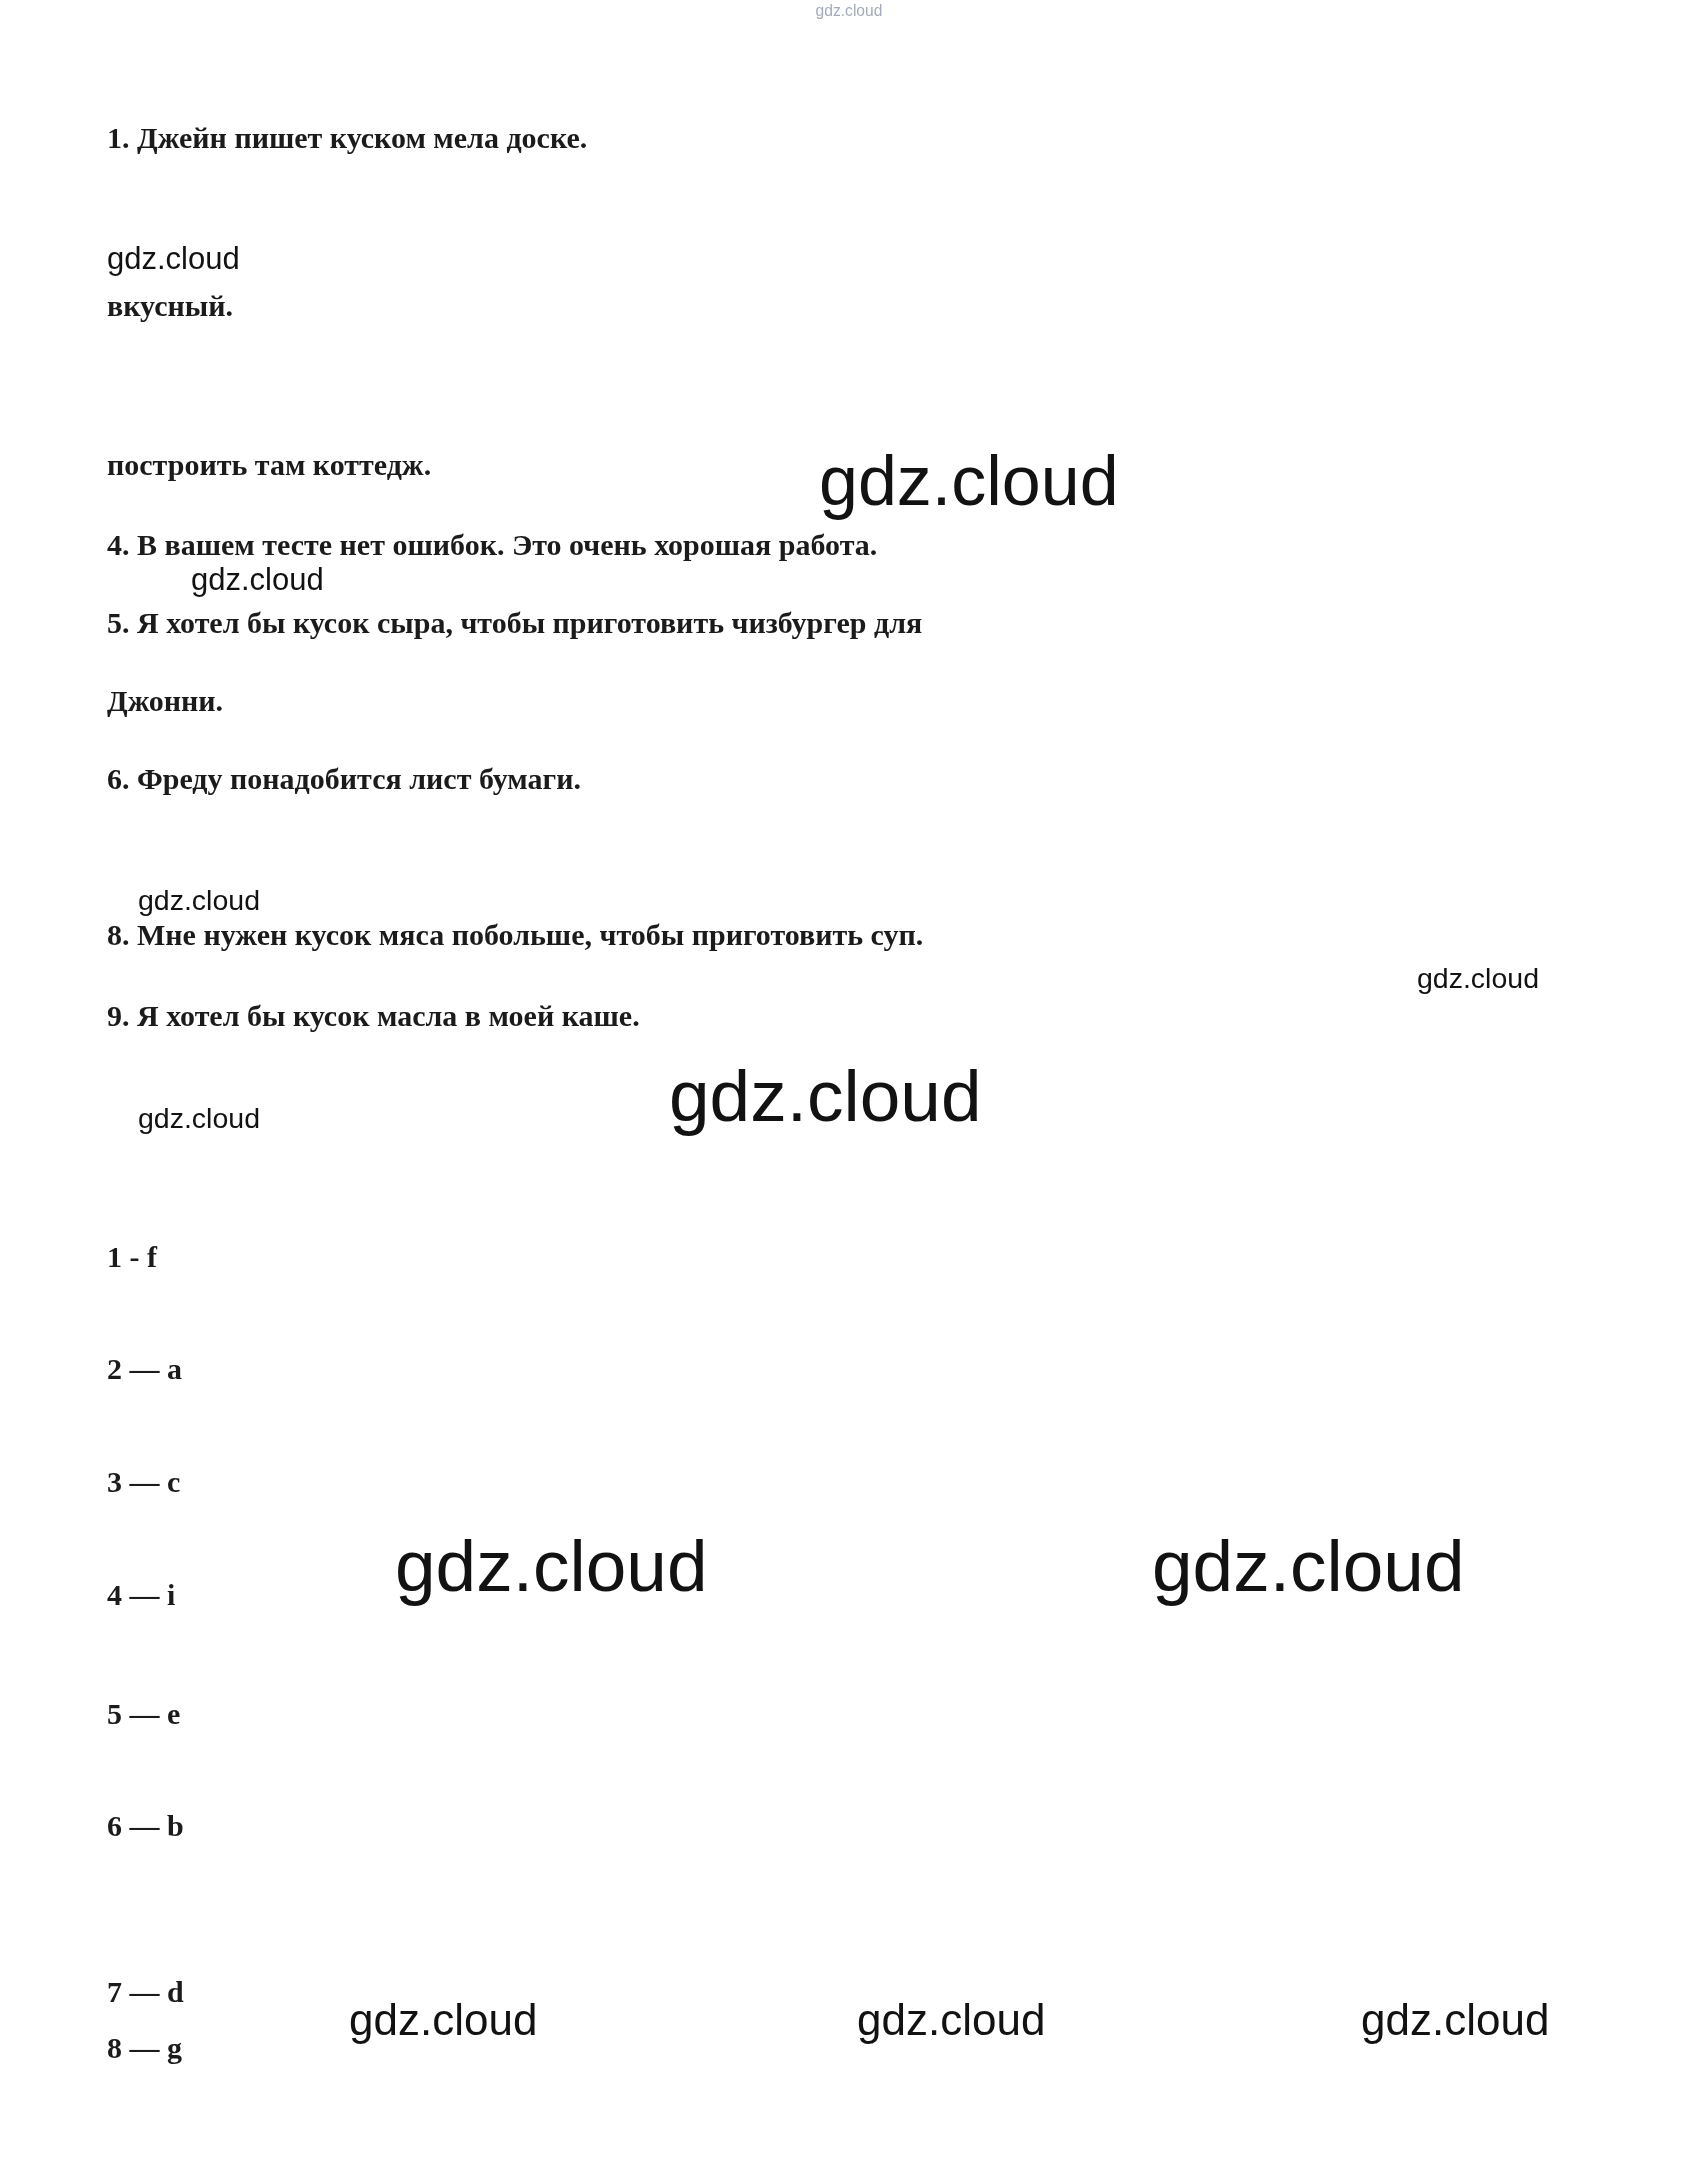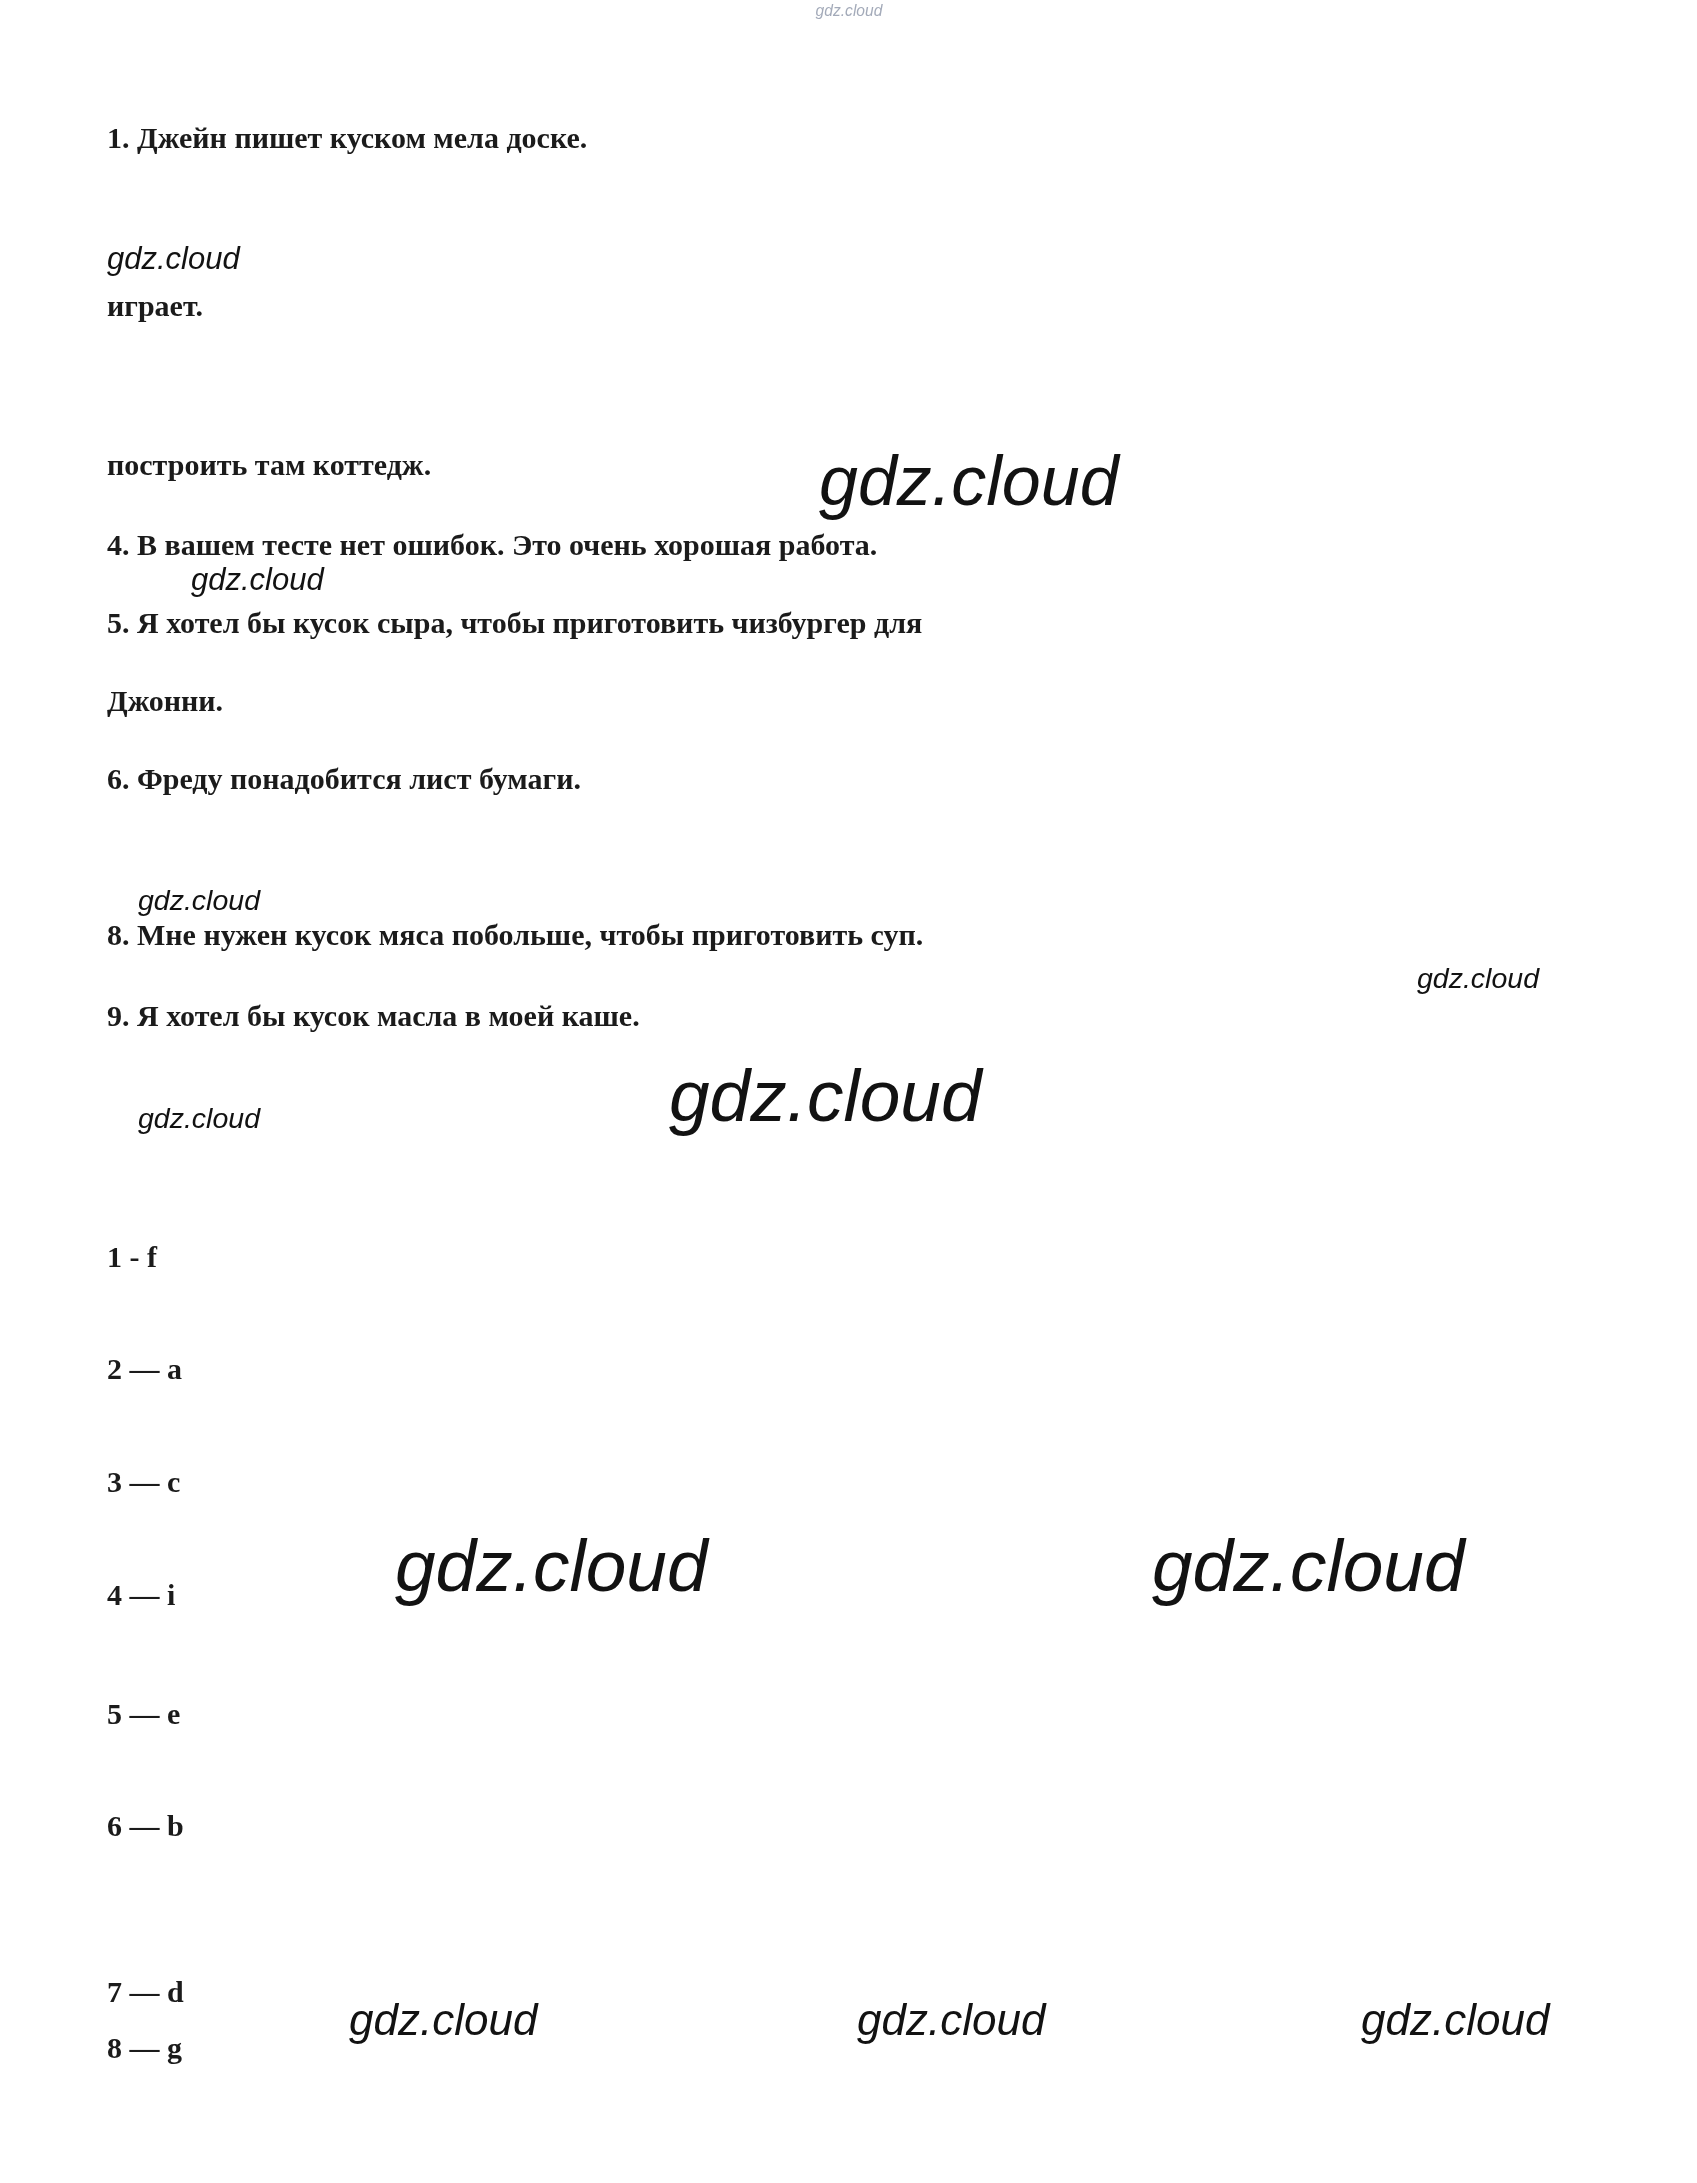--- a/index.html
+++ b/index.html
@@ -22,21 +22,20 @@
     font-size: 30px;
     line-height: 1.1;
     color: #1b1b1b;
     font-weight: bold;
   }
   .wm {
     position: absolute;
     white-space: nowrap;
     font-family: "Liberation Sans", sans-serif;
     color: #121212;
-    font-style: italic;
   }
   .wm-top {
     font-size: 15.6px;
     color: #8d96a8;
     opacity: 0.8;
     filter: blur(0.6px);
     left: 50%;
     transform: translateX(-50%);
     top: 1.8px;
   }
@@ -47,21 +46,21 @@
 </style>
 </head>
 <body>
 
 <div class="page">
 
   <span class="wm wm-top">gdz.cloud</span>
 
   <div class="line" style="top:121px">1. Джейн пишет куском мела доске.</div>
   <span class="wm wm-md" style="left:107px; top:241px">gdz.cloud</span>
-  <div class="line" style="top:289px">играет.</div>
+  <div class="line" style="top:289px">вкусный.</div>
   <div class="line" style="top:448px">построить там коттедж.</div>
   <span class="wm wm-lg" style="left:819px; top:441px; font-size:70px">gdz.cloud</span>
   <div class="line" style="top:528px">4. В вашем тесте нет ошибок. Это очень хорошая работа.</div>
   <span class="wm wm-md" style="left:191px; top:562px">gdz.cloud</span>
   <div class="line" style="top:606px">5. Я хотел бы кусок сыра, чтобы приготовить чизбургер для</div>
   <div class="line" style="top:684px">Джонни.</div>
   <div class="line" style="top:762px">6. Фреду понадобится лист бумаги.</div>
   <span class="wm wm-sm" style="left:138px; top:884px">gdz.cloud</span>
   <div class="line" style="top:918px">8. Мне нужен кусок мяса побольше, чтобы приготовить суп.</div>
   <span class="wm wm-sm" style="left:1417px; top:962px">gdz.cloud</span>

